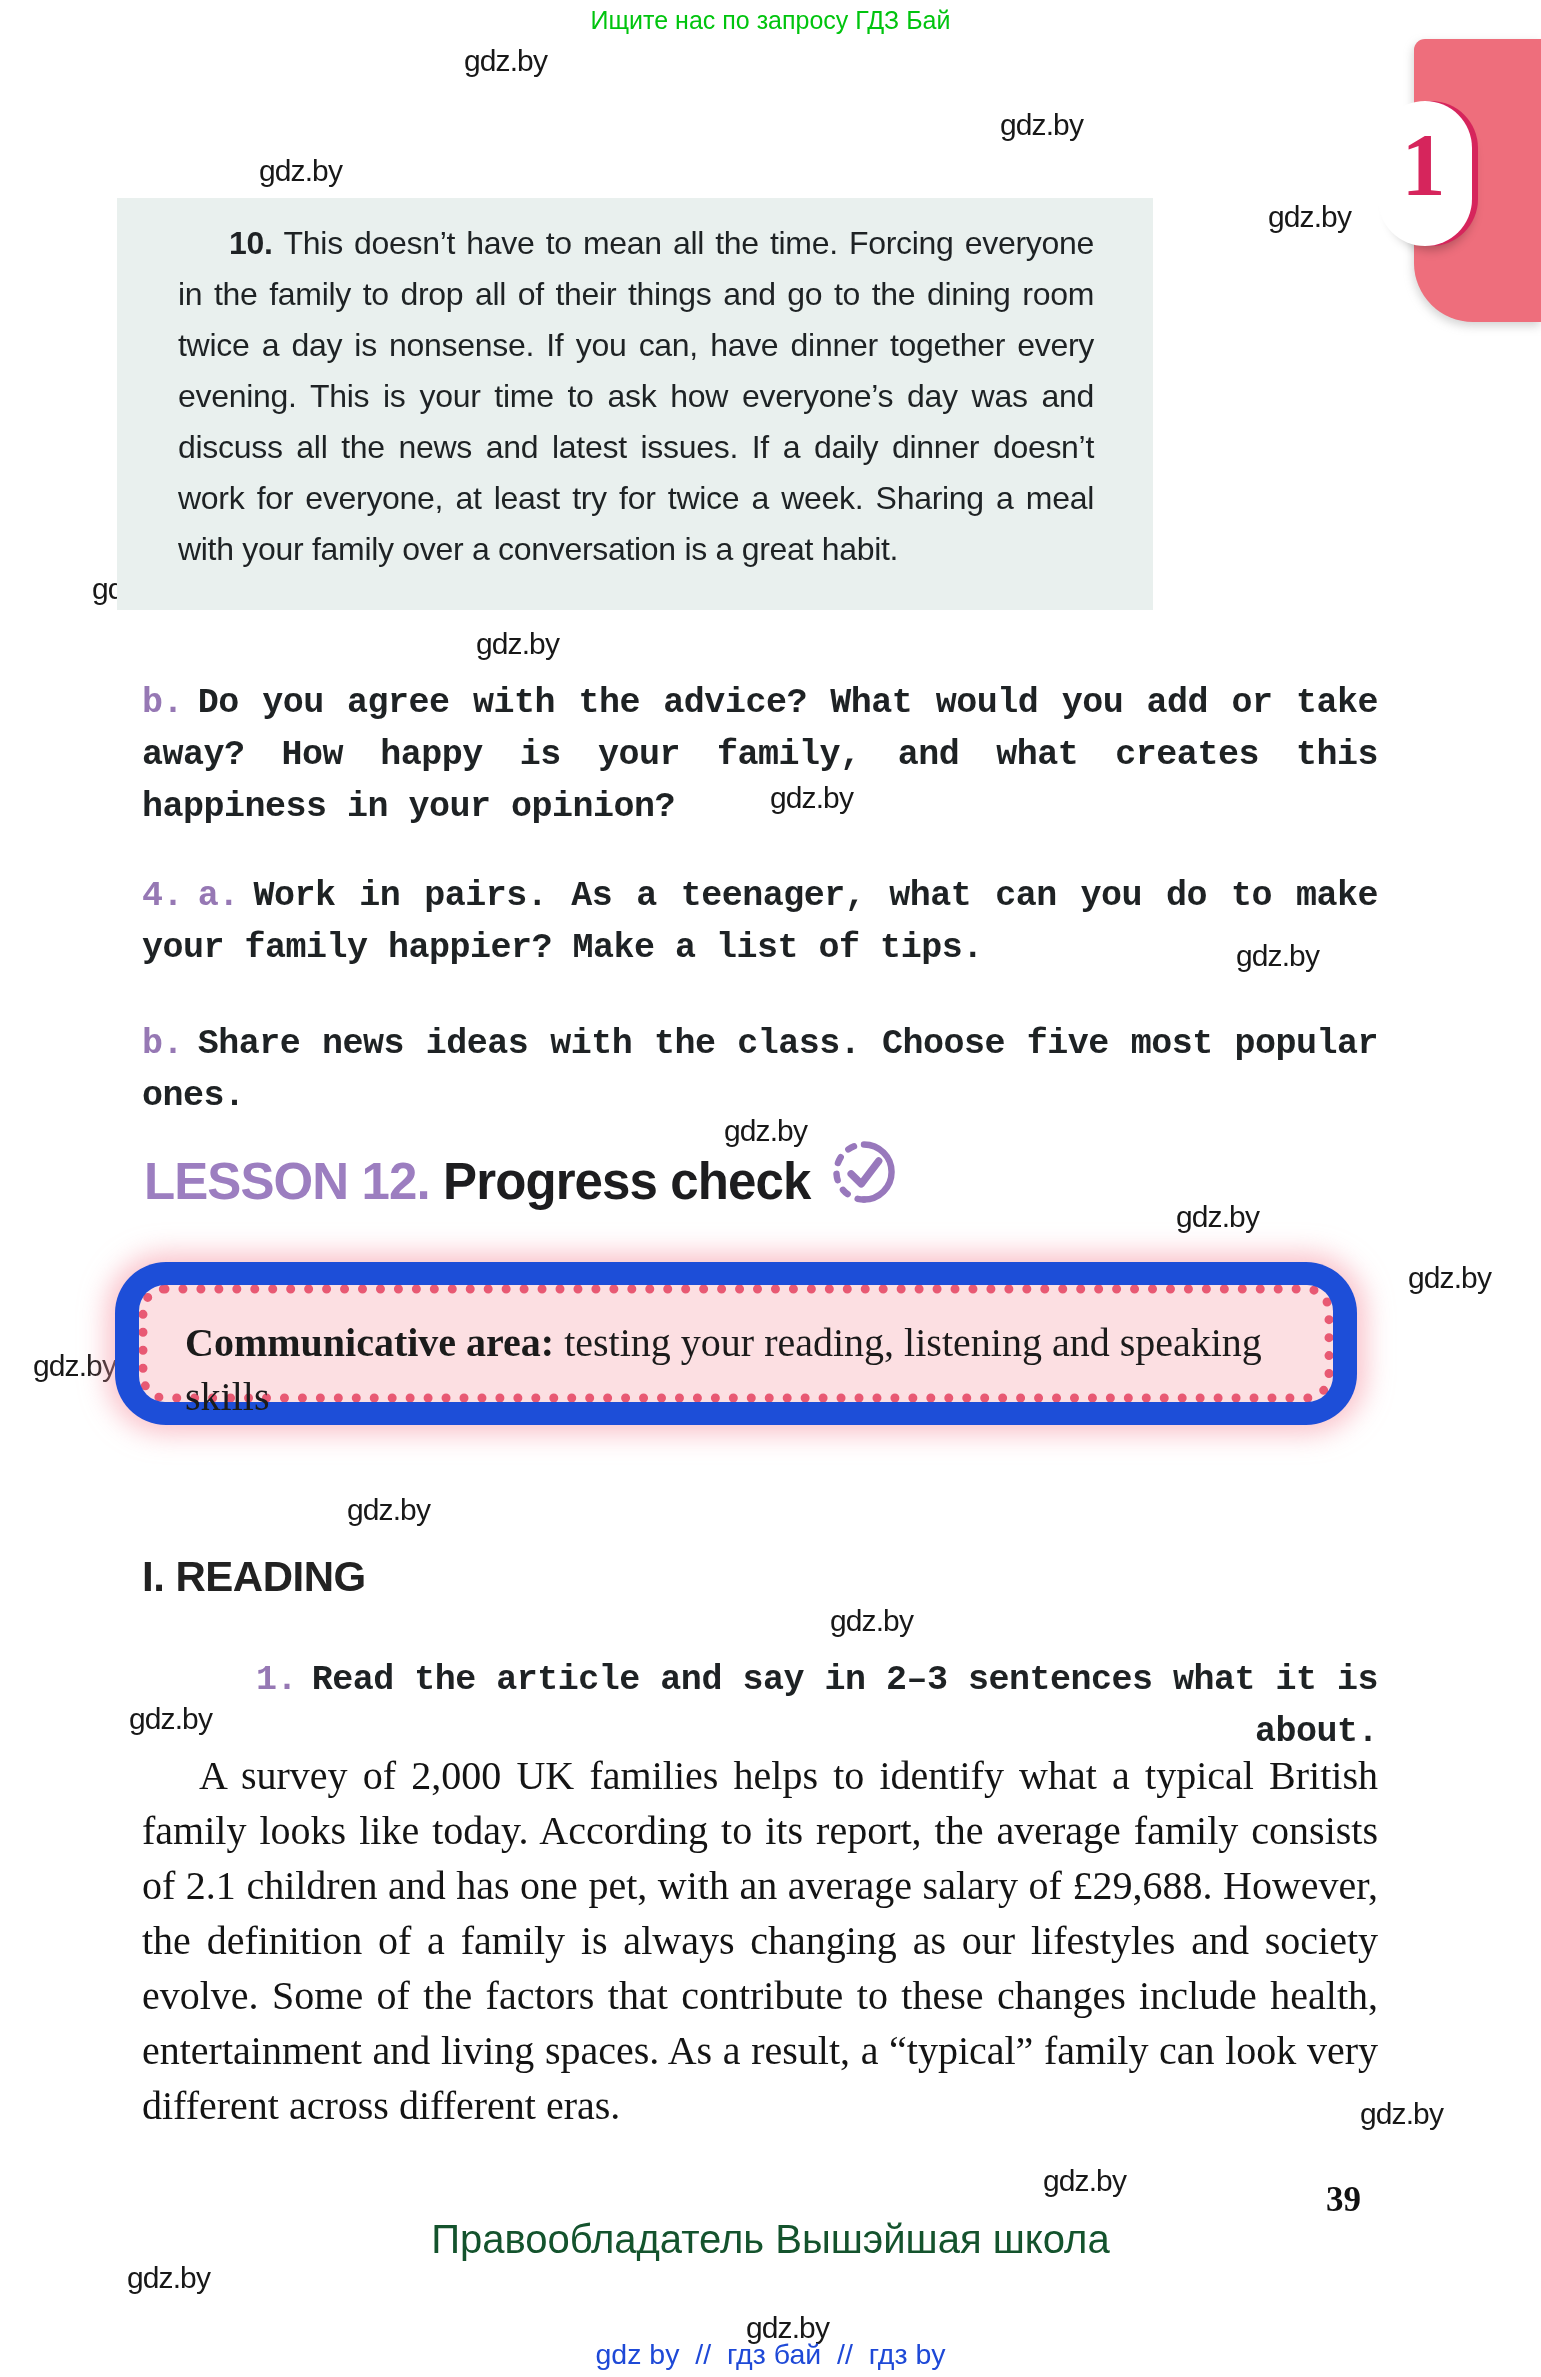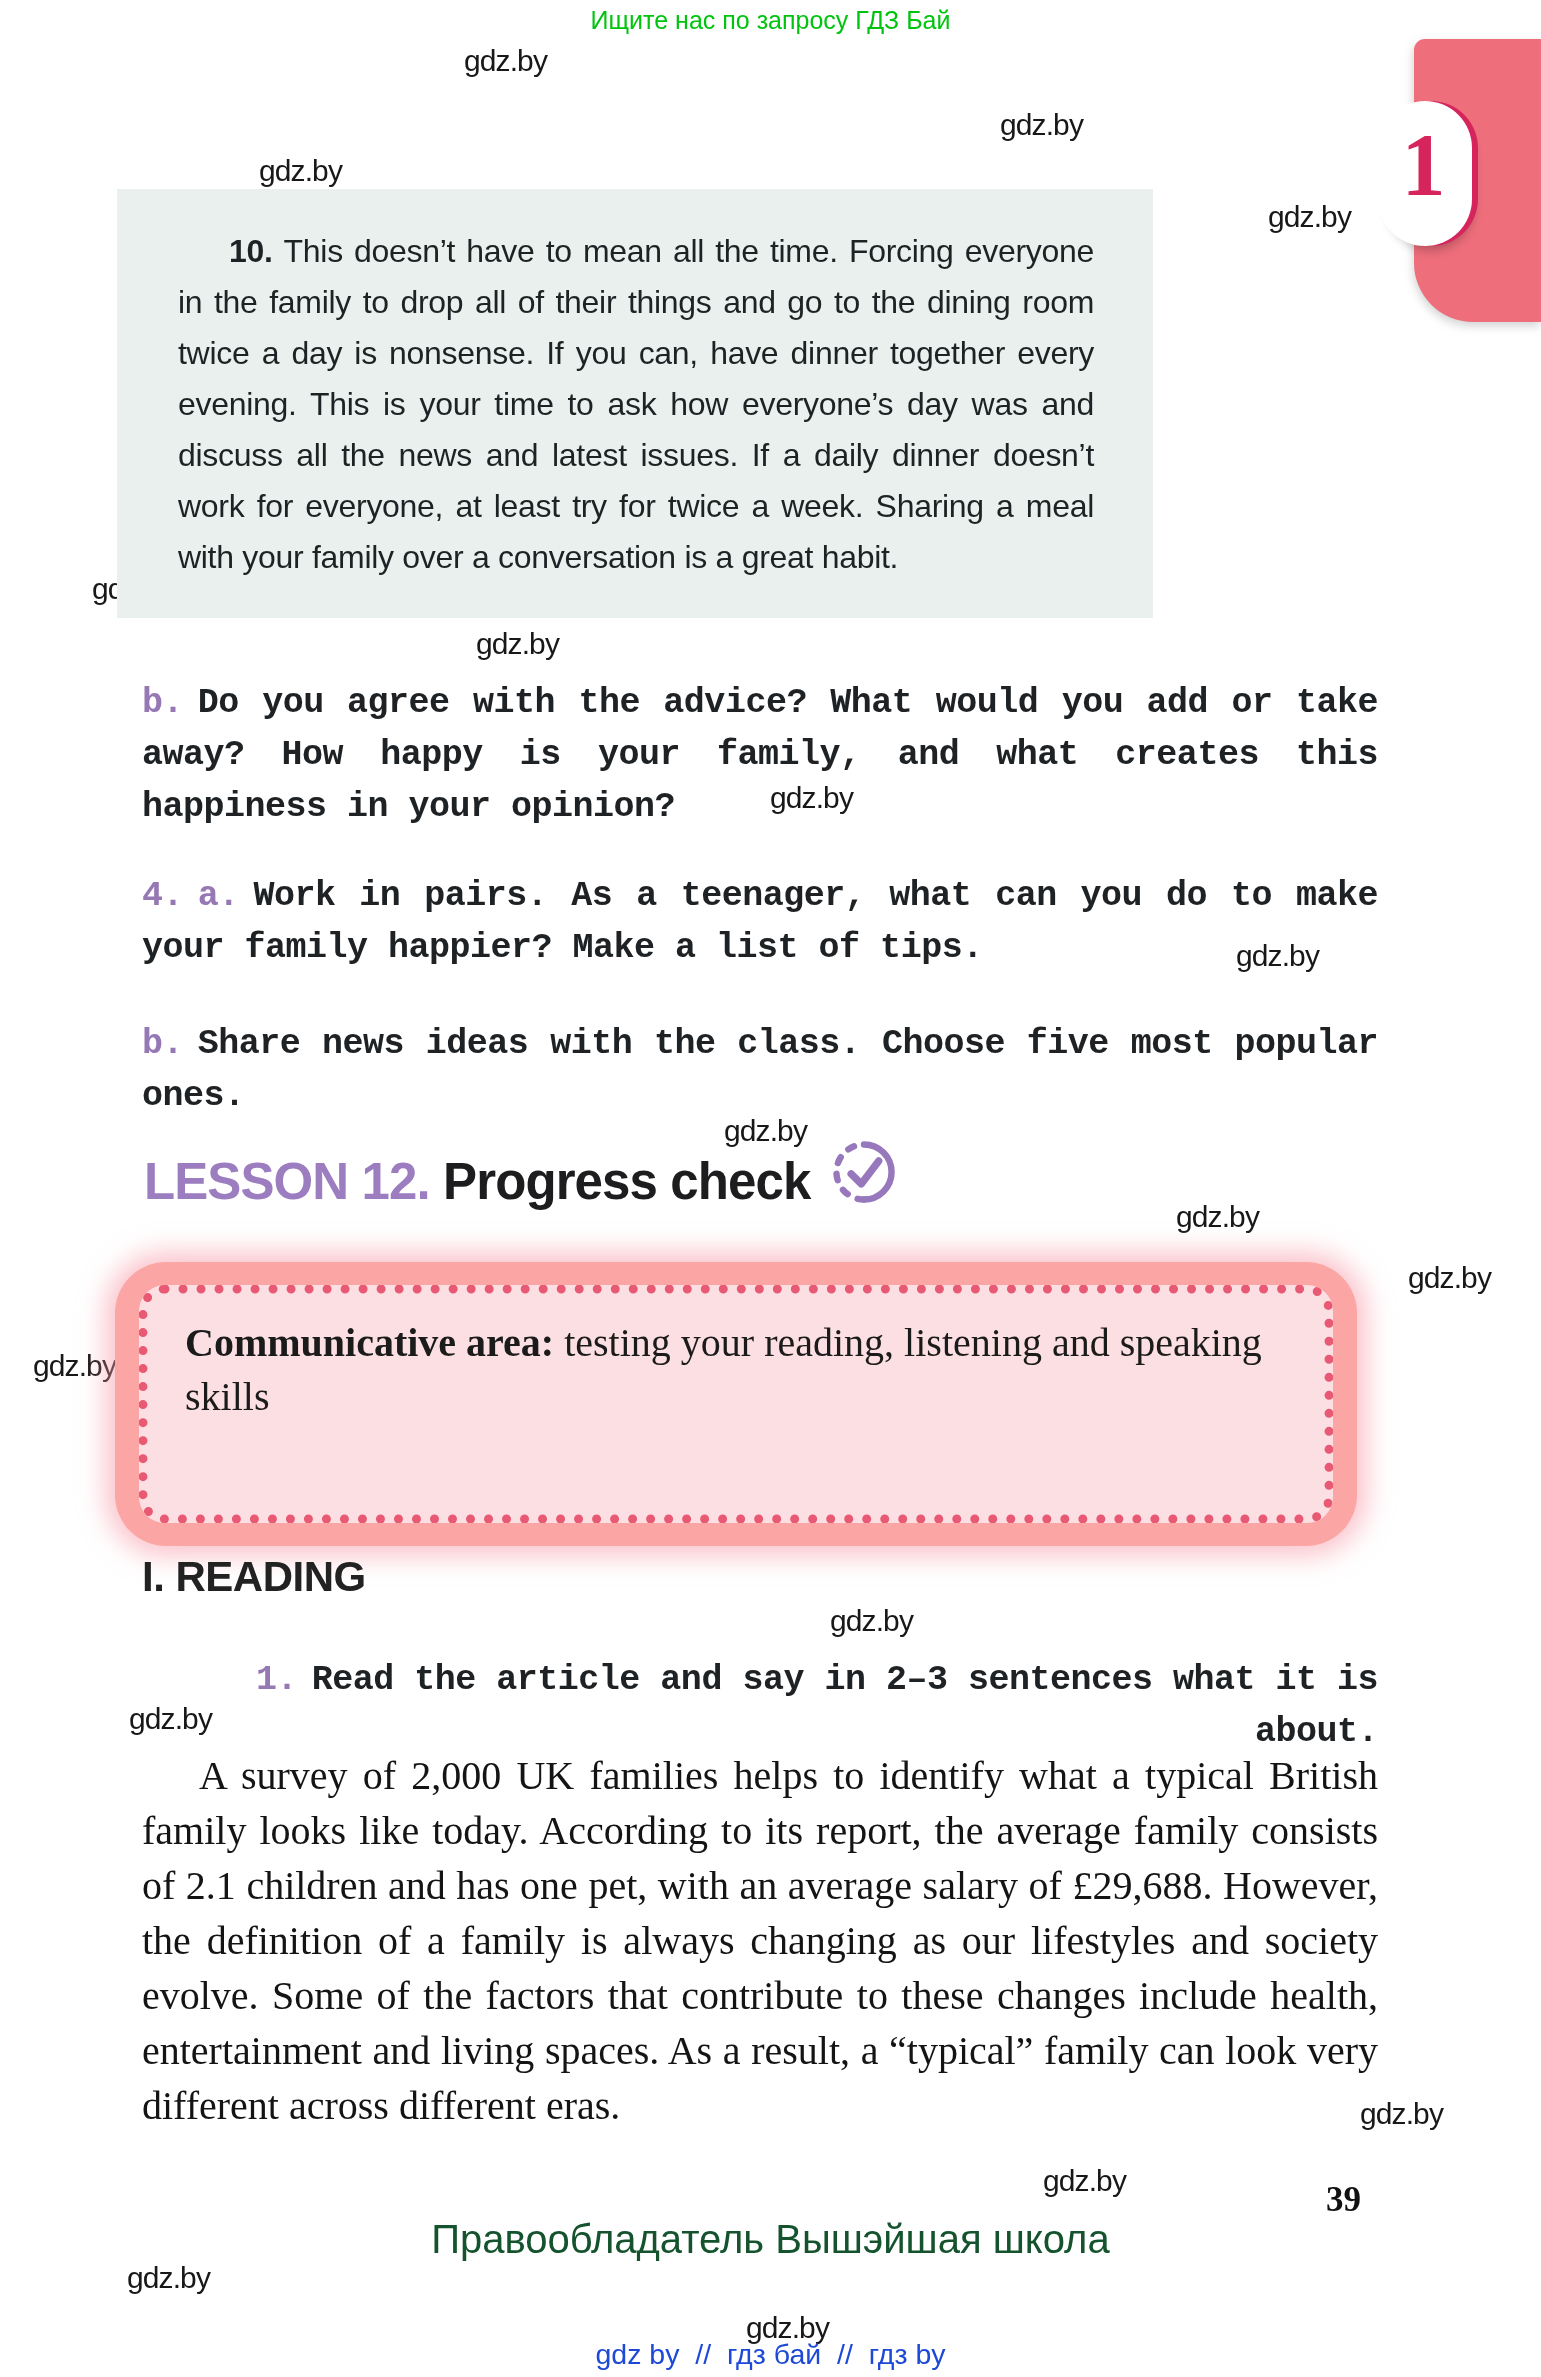--- a/index.html
+++ b/index.html
@@ -16,38 +16,38 @@
       filter:drop-shadow(-0.9px 4.6px 4.6px rgba(110,110,110,.30));}
   .pill-outer{position:absolute;left:1384px;top:101px;width:94px;height:145px;
       border-radius:48px;background:#d6255c;z-index:3;
       box-shadow:0 9.2px 11px -5.5px rgba(0,0,0,.28);}
   .pill-inner{position:absolute;left:-6.4px;top:0;width:94px;height:145px;
       border-radius:48px;background:#fff;}
   .unit-num{position:absolute;left:1384px;top:114px;width:79px;z-index:4;
       text-align:center;font-family:"Liberation Serif",serif;font-weight:bold;
       font-size:88px;color:#d6255c;}
   
-  .ex10-box{position:absolute;left:117px;top:189px;width:1036px;
-      background:#e9f0ee;box-sizing:border-box;padding:37px 59px 35px 61px;}
+  .ex10-box{position:absolute;left:117px;top:198px;width:1036px;
+      background:#e9f0ee;box-sizing:border-box;padding:20px 59px 35px 61px;}
   .ex10-box p{margin:0;font-size:32px;line-height:51px;letter-spacing:-0.3px;
       color:#1e2224;text-align:justify;text-indent:51px;}
   .num{font-weight:bold;margin-right:11px;}
   
   .task{position:absolute;left:142px;width:1236px;margin:0;
       font-size:35px;line-height:52px;font-weight:bold;color:#1e2224;
       letter-spacing:-0.5px;text-align:justify;font-family:Liberation Mono, monospace;}
   .pm{color:#9678b4;margin-right:14.7px;}
   
   .lesson{position:absolute;left:144px;top:1138px;margin:0;white-space:nowrap;
       font-size:51px;font-weight:bold;color:#1d1d1f;letter-spacing:-0.9px;}
   .lesson .purple{color:#9c7ec0;}
   .clock-icon{vertical-align:-7.4px;margin-left:20px;}
   
-  .comm-outer{position:absolute;left:115px;top:1262px;width:1242px;height:284px;
-      background:#fca5a5;border-radius:51px;
+  .comm-outer{position:absolute;left:115px;top:1262px;width:1242px;height:163px;
+      background:#1d4ed8;border-radius:51px;
       box-shadow:0 0 26px 9.2px rgba(246,153,167,.58);}
   .comm-inner{position:absolute;left:24px;right:24px;top:23px;bottom:23px;
       background:#fcdfe2;border:9.2px dotted #e85973;border-radius:26px;
       box-sizing:border-box;padding:22px 37px 0 37px;}
   .comm-inner p{margin:0;font-family:"Liberation Serif",serif;font-size:40px;
       line-height:54px;color:#1b1b1b;}
   .comm-inner .bold{font-weight:bold;}
   
   .reading{position:absolute;left:142px;top:1553px;margin:0;
       font-size:42px;font-weight:bold;color:#222;letter-spacing:-0.5px;}

